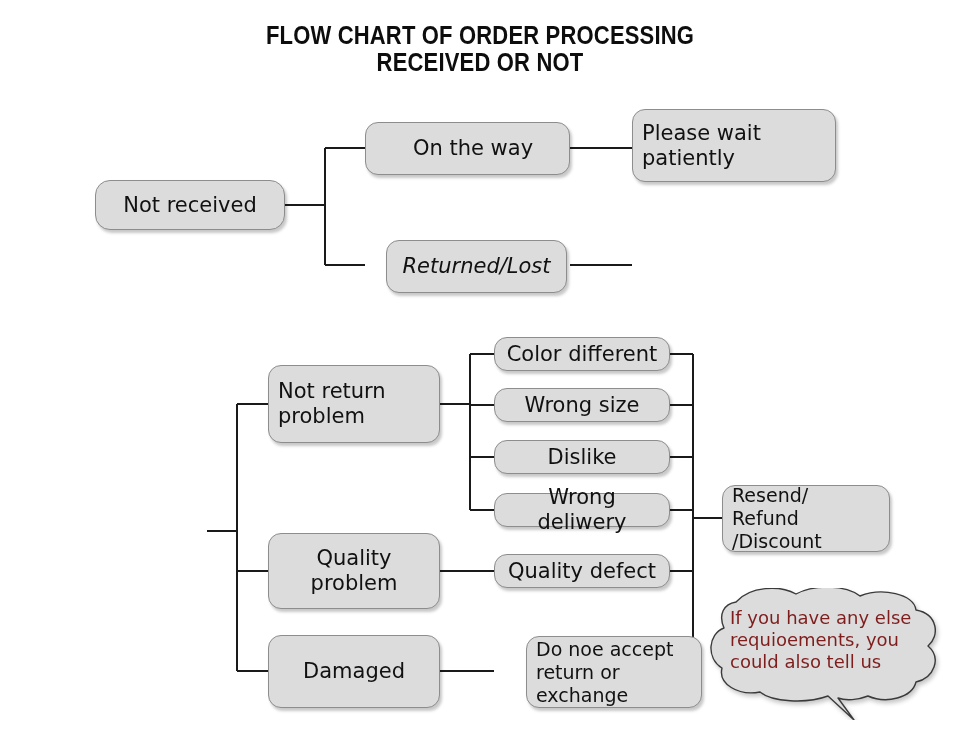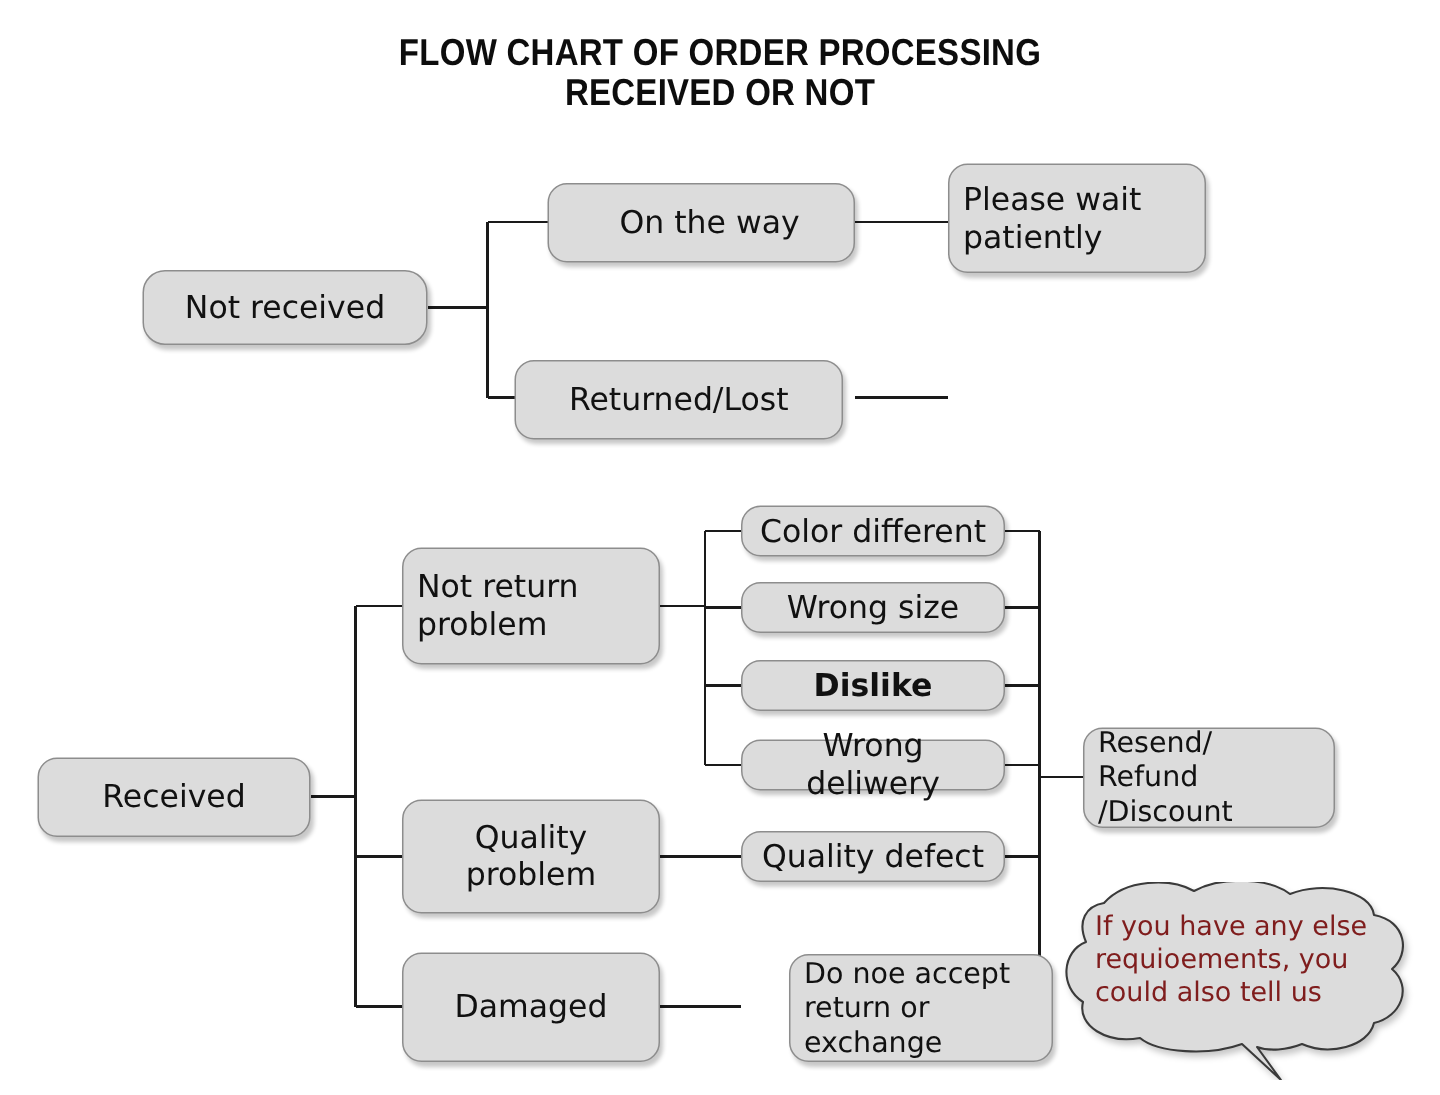--- a/index.html
+++ b/index.html
@@ -125,33 +125,30 @@
   </svg>
 
   <div class="node center" style="left:95px;top:180px;width:190px;height:50px;border-radius:15px;">
     <span class="txt">Not received</span>
   </div>
 
   <div class="node center" style="left:365px;top:122px;width:205px;height:53px;padding-left:20px;">
     <span class="txt">On the way</span>
   </div>
 
-  <div class="node center" style="left:343px;top:240px;width:219px;height:53px;">
+  <div class="node center" style="left:386px;top:240px;width:181px;height:53px;font-style:italic;">
     <span class="txt">Returned/Lost</span>
   </div>
 
-  <div class="node left" style="left:632px;top:109px;width:172px;height:73px;">
+  <div class="node left" style="left:632px;top:109px;width:204px;height:73px;">
     <span class="txt">Please wait
 patiently</span>
   </div>
 
 
-  <div class="node center" style="left:25px;top:505px;width:182px;height:53px;">
-    <span class="txt">Received</span>
-  </div>
 
   <div class="node left" style="left:268px;top:365px;width:172px;height:78px;">
     <span class="txt">Not return
 problem</span>
   </div>
 
   <div class="node center" style="left:268px;top:533px;width:172px;height:76px;">
     <span class="txt">Quality
 problem</span>
   </div>
@@ -161,21 +158,21 @@
   </div>
 
   <div class="node center" style="left:268px;top:635px;width:172px;height:73px;">
     <span class="txt">Damaged</span>
   </div>
 
   <div class="node center" style="left:494px;top:388px;width:176px;height:34px;">
     <span class="txt">Wrong size</span>
   </div>
 
-  <div class="node center" style="left:494px;top:440px;width:176px;height:34px;font-weight:bold;">
+  <div class="node center" style="left:494px;top:440px;width:176px;height:34px;">
     <span class="txt">Dislike</span>
   </div>
 
   <div class="node center" style="left:494px;top:493px;width:176px;height:34px;">
     <span class="txt">Wrong deliwery</span>
   </div>
 
   <div class="node center" style="left:494px;top:554px;width:176px;height:34px;">
     <span class="txt">Quality defect</span>
   </div>

